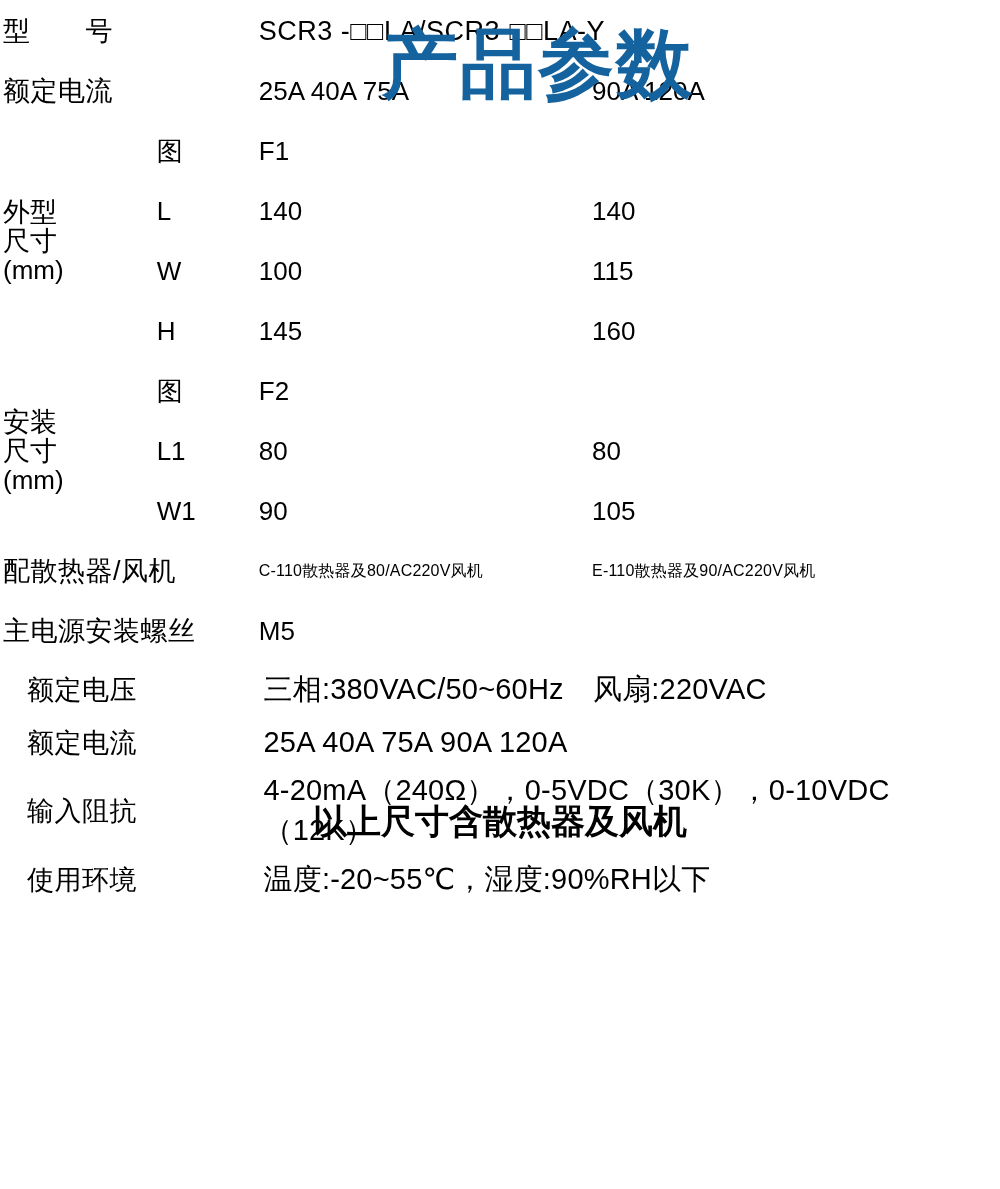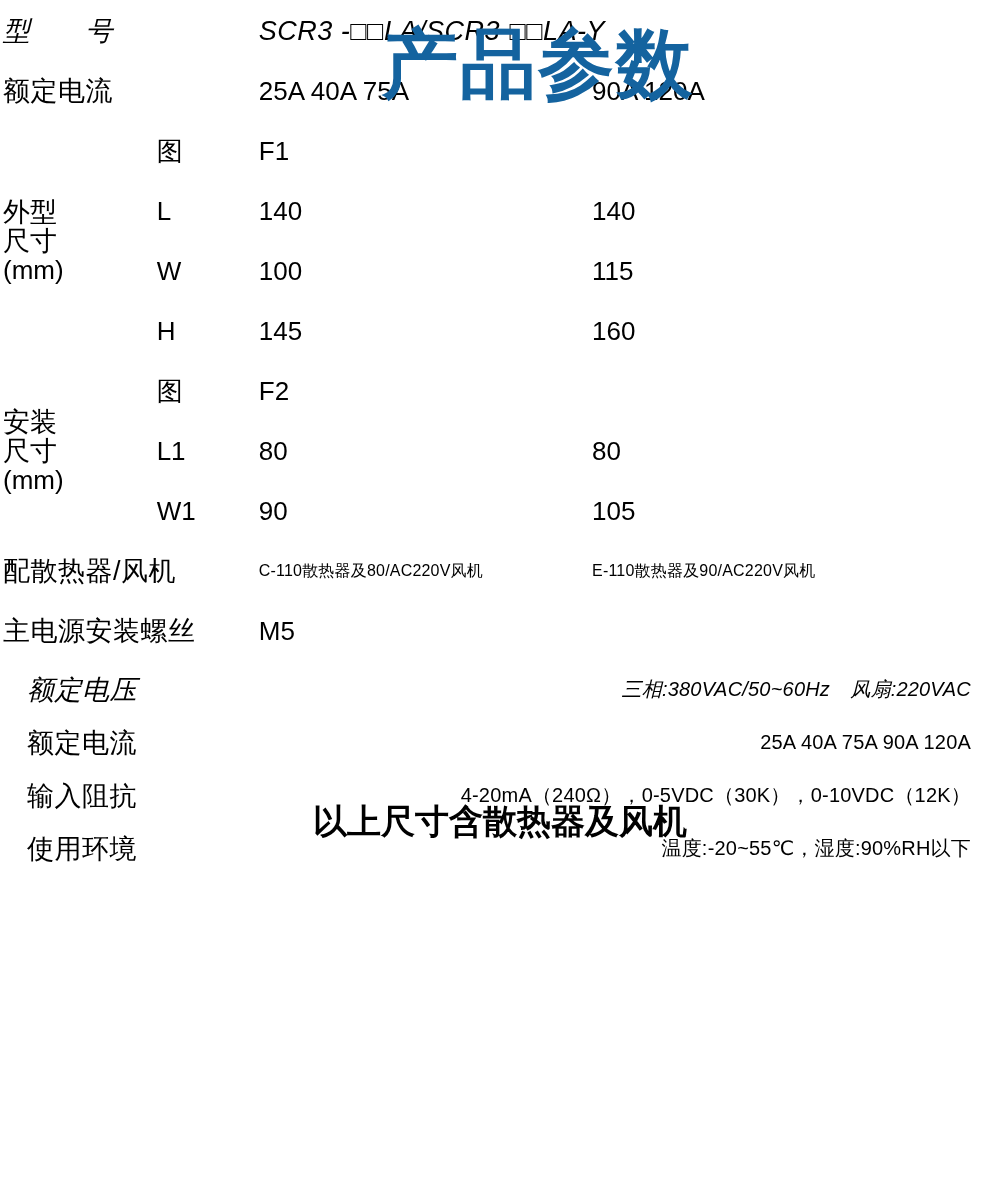--- a/index.html
+++ b/index.html
@@ -24,21 +24,21 @@
     width: 1000px;
     text-align: center;
     font-size: 76px;
     line-height: 100px;
     font-weight: bold;
     color: #14639f;
     letter-spacing: 2px;
     white-space: nowrap;
     padding-left: 38px;
   }
-  .outer-top    { border-top-width: 3px !important; font-style: italic; }
+  .outer-top    { border-top-width: 3px !important; }
   .outer-bottom { border-bottom-width: 3px !important; }
   .outer-left   { border-left-width: 3px !important; }
   .outer-right  { border-right-width: 3px !important; }
   .sec-div      { border-bottom-width: 3px !important; }
   .sec-div-top  { border-top-width: 3px !important; }
 
   
   #table-dimensions {
     left: 29px;
     top: 170px;
@@ -75,23 +75,23 @@
     width: 950px;
     margin-left: 24px;
   }
   #table-electrical td { height: 49px; }
   #table-electrical .e-label {
     width: 214px;
     font-size: 27px;
     letter-spacing: 0.5px;
   }
   #table-electrical .e-value {
-    text-align: right;
+    text-align: left;
     padding-left: 22px;
-    font-size: 20px;
+    font-size: 29px;
     letter-spacing: 0.2px;
   }
 </style>
 </head>
 <body>
 
 <div id="page-title">产品参数</div>
 
 <table id="table-dimensions">
   <colgroup>

